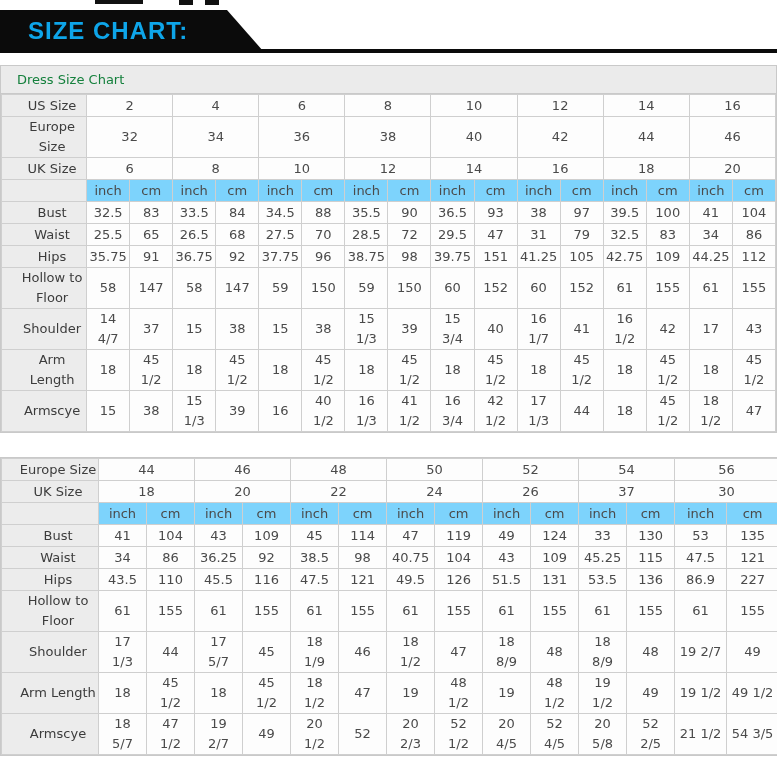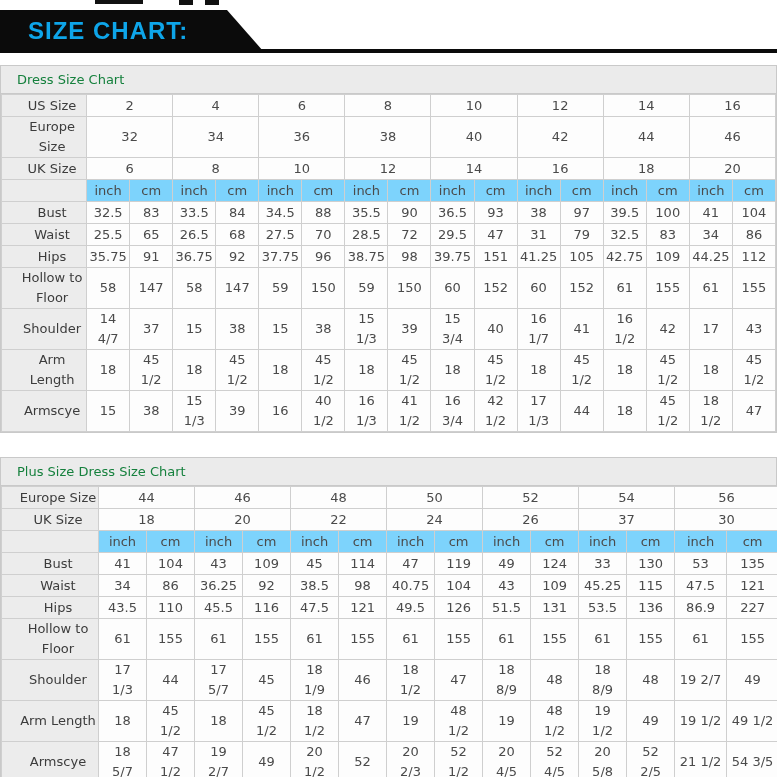--- a/index.html
+++ b/index.html
@@ -290,21 +290,20 @@
 1/2</td>
           <td>18
 1/2</td>
           <td>47</td>
         </tr>
       </tbody>
     </table>
 </div>
 
 <div class="chart-block second">
-  <div class="table-title">Plus Size Dress Size Chart</div>
   <table class="size-table">
       <colgroup>
         <col style="width: 97px;">
         <col style="width: 48px;">
         <col style="width: 48px;">
         <col style="width: 48px;">
         <col style="width: 48px;">
         <col style="width: 48px;">
         <col style="width: 48px;">
         <col style="width: 48px;">

